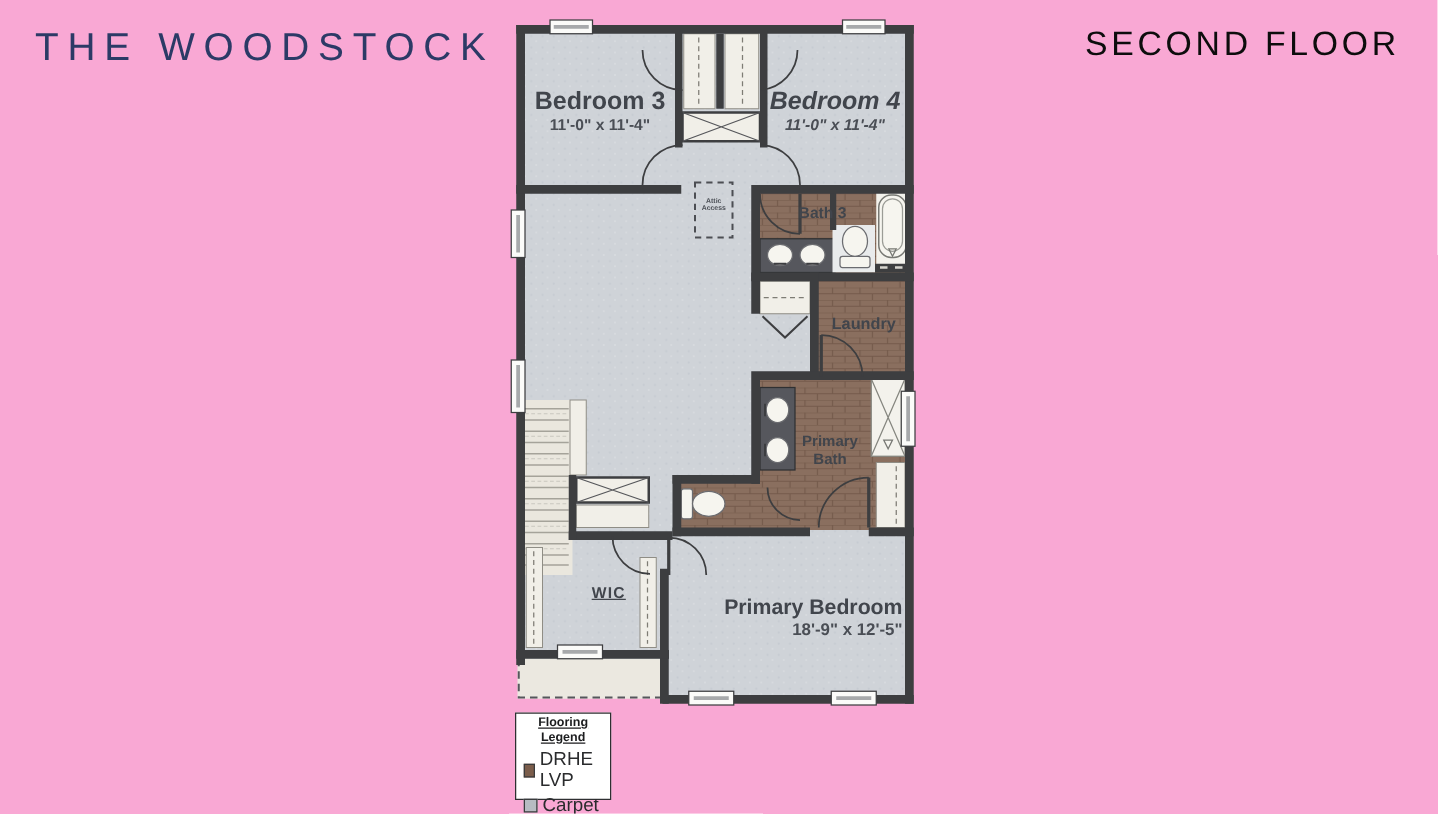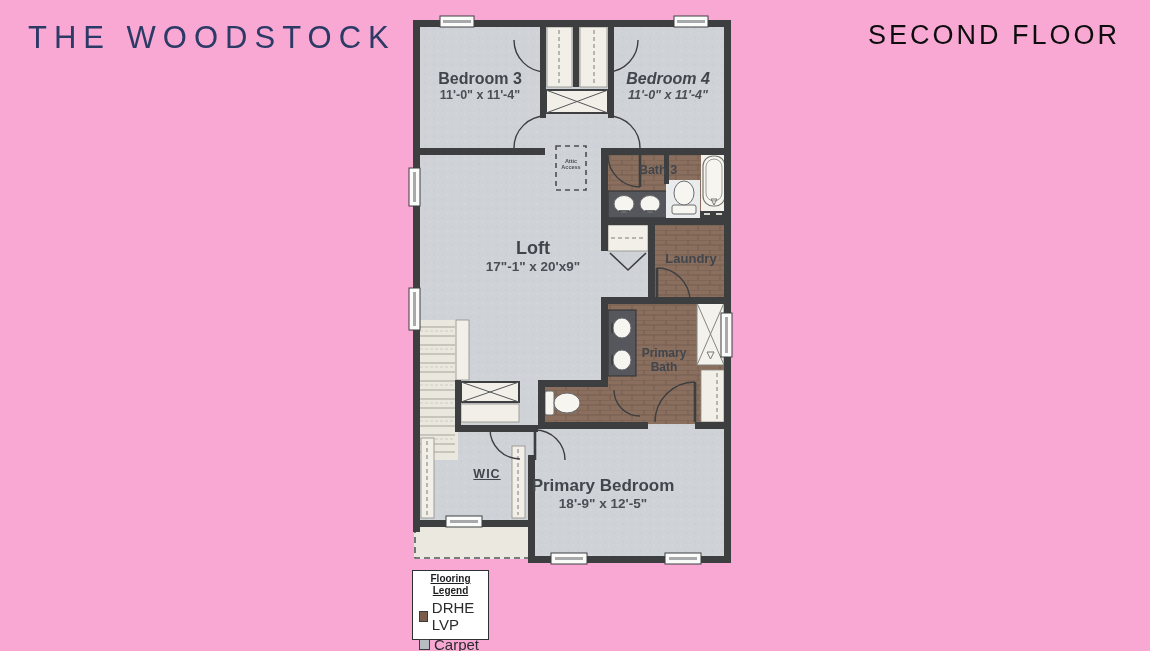--- a/index.html
+++ b/index.html
@@ -5,21 +5,21 @@
   html,body{margin:0;padding:0;background:#ffffff;}
   .page{position:relative;width:1150px;height:651px;background:#f9a8d4;overflow:hidden;
         font-family:"Liberation Sans", sans-serif;}
   .plan-title{position:absolute;left:28px;top:20px;font-size:31px;font-weight:400;
         letter-spacing:7px;color:#2c3a66;}
   .floor-title{position:absolute;right:30px;top:20px;font-size:27px;font-weight:500;
         letter-spacing:3px;color:#0d0d0d;}
   svg{position:absolute;left:0;top:0;}
   .lbl{position:absolute;color:#41454c;text-align:center;line-height:1.15;}
   .room-name{font-weight:bold;}
-  .bedroom .room-name{font-size:16px;}
+  .bedroom .room-name{font-size:20px;}
   .bedroom .room-dims{font-size:12.5px;}
   .room-dims{font-weight:600;color:#4a4e55;}
   .lbl-bath3{font-size:12.5px;font-weight:bold;}
   .lbl-laundry{font-size:13px;font-weight:bold;}
   .lbl-loft .room-name{font-size:18px;}
   .lbl-loft .room-dims{font-size:13.5px;}
   .lbl-pbath{font-size:12px;font-weight:bold;width:62px;}
   .lbl-wic{font-size:12.5px;font-weight:bold;letter-spacing:1px;text-decoration:underline;}
   .lbl-pbed .room-name{font-size:17px;}
   .lbl-pbed .room-dims{font-size:13.5px;}
@@ -247,28 +247,24 @@
 
   <div class="lbl bedroom" style="left:400px;top:70px;width:160px;">
     <div class="room-name">Bedroom 3</div>
     <div class="room-dims">11'-0" x 11'-4"</div>
   </div>
   <div class="lbl bedroom" style="left:588px;top:70px;width:160px;font-style:italic;">
     <div class="room-name">Bedroom 4</div>
     <div class="room-dims">11'-0" x 11'-4"</div>
   </div>
   <div class="lbl lbl-bath3" style="left:628px;top:163px;width:60px;">Bath 3</div>
-  <div class="lbl lbl-loft" style="left:453px;top:238px;width:160px;">
-    <div class="room-name">Loft</div>
-    <div class="room-dims">17"-1" x 20'x9"</div>
-  </div>
   <div class="lbl lbl-laundry" style="left:656px;top:252px;width:70px;">Laundry</div>
   <div class="lbl lbl-pbath" style="left:633px;top:347px;">Primary Bath</div>
   <div class="lbl lbl-wic" style="left:462px;top:467px;width:50px;">WIC</div>
-  <div class="lbl lbl-pbed" style="left:513px;top:476px;width:180px;">
+  <div class="lbl lbl-pbed" style="left:542px;top:476px;width:180px;text-align:right;">
     <div class="room-name">Primary Bedroom</div>
     <div class="room-dims">18'-9" x 12'-5"</div>
   </div>
   <div class="lbl lbl-attic" style="left:556px;top:158px;">Attic Access</div>
 
   <div class="legend">
     <div class="legend-title">Flooring Legend</div>
     <div class="legend-row">
       <div class="legend-swatch" style="background:#7b5d4b;"></div>
       <div class="legend-label">DRHE LVP</div>

